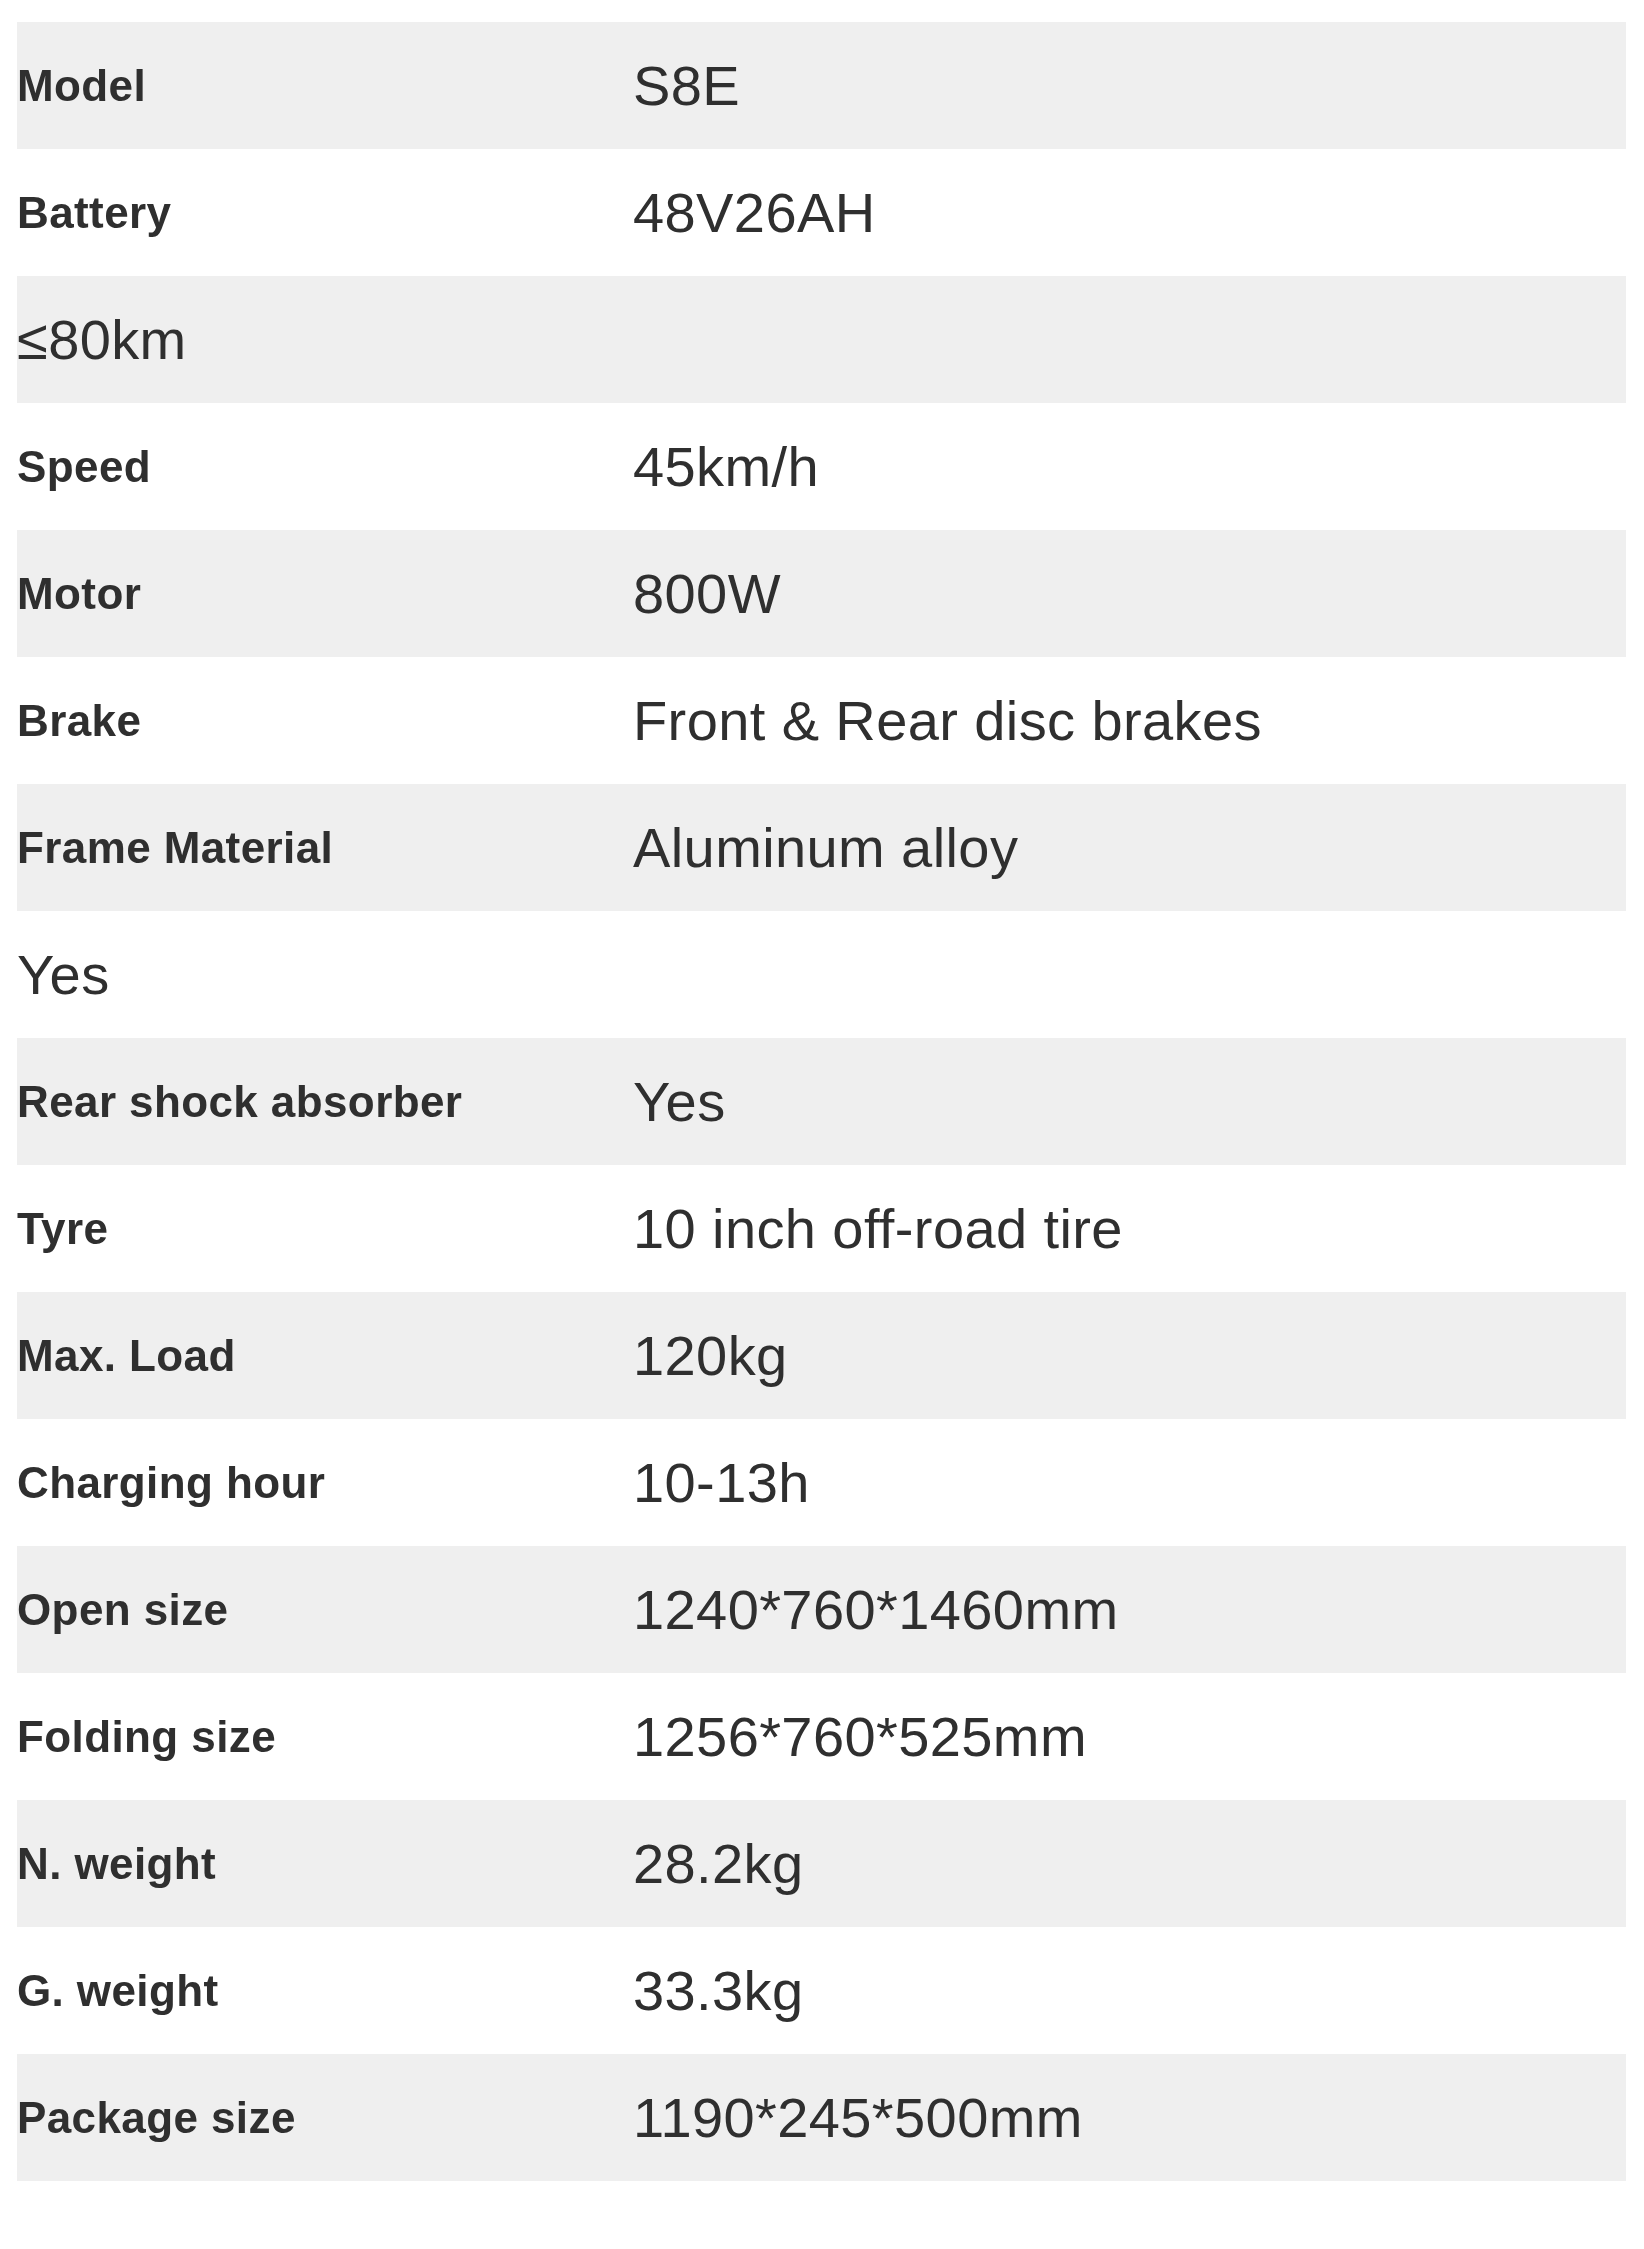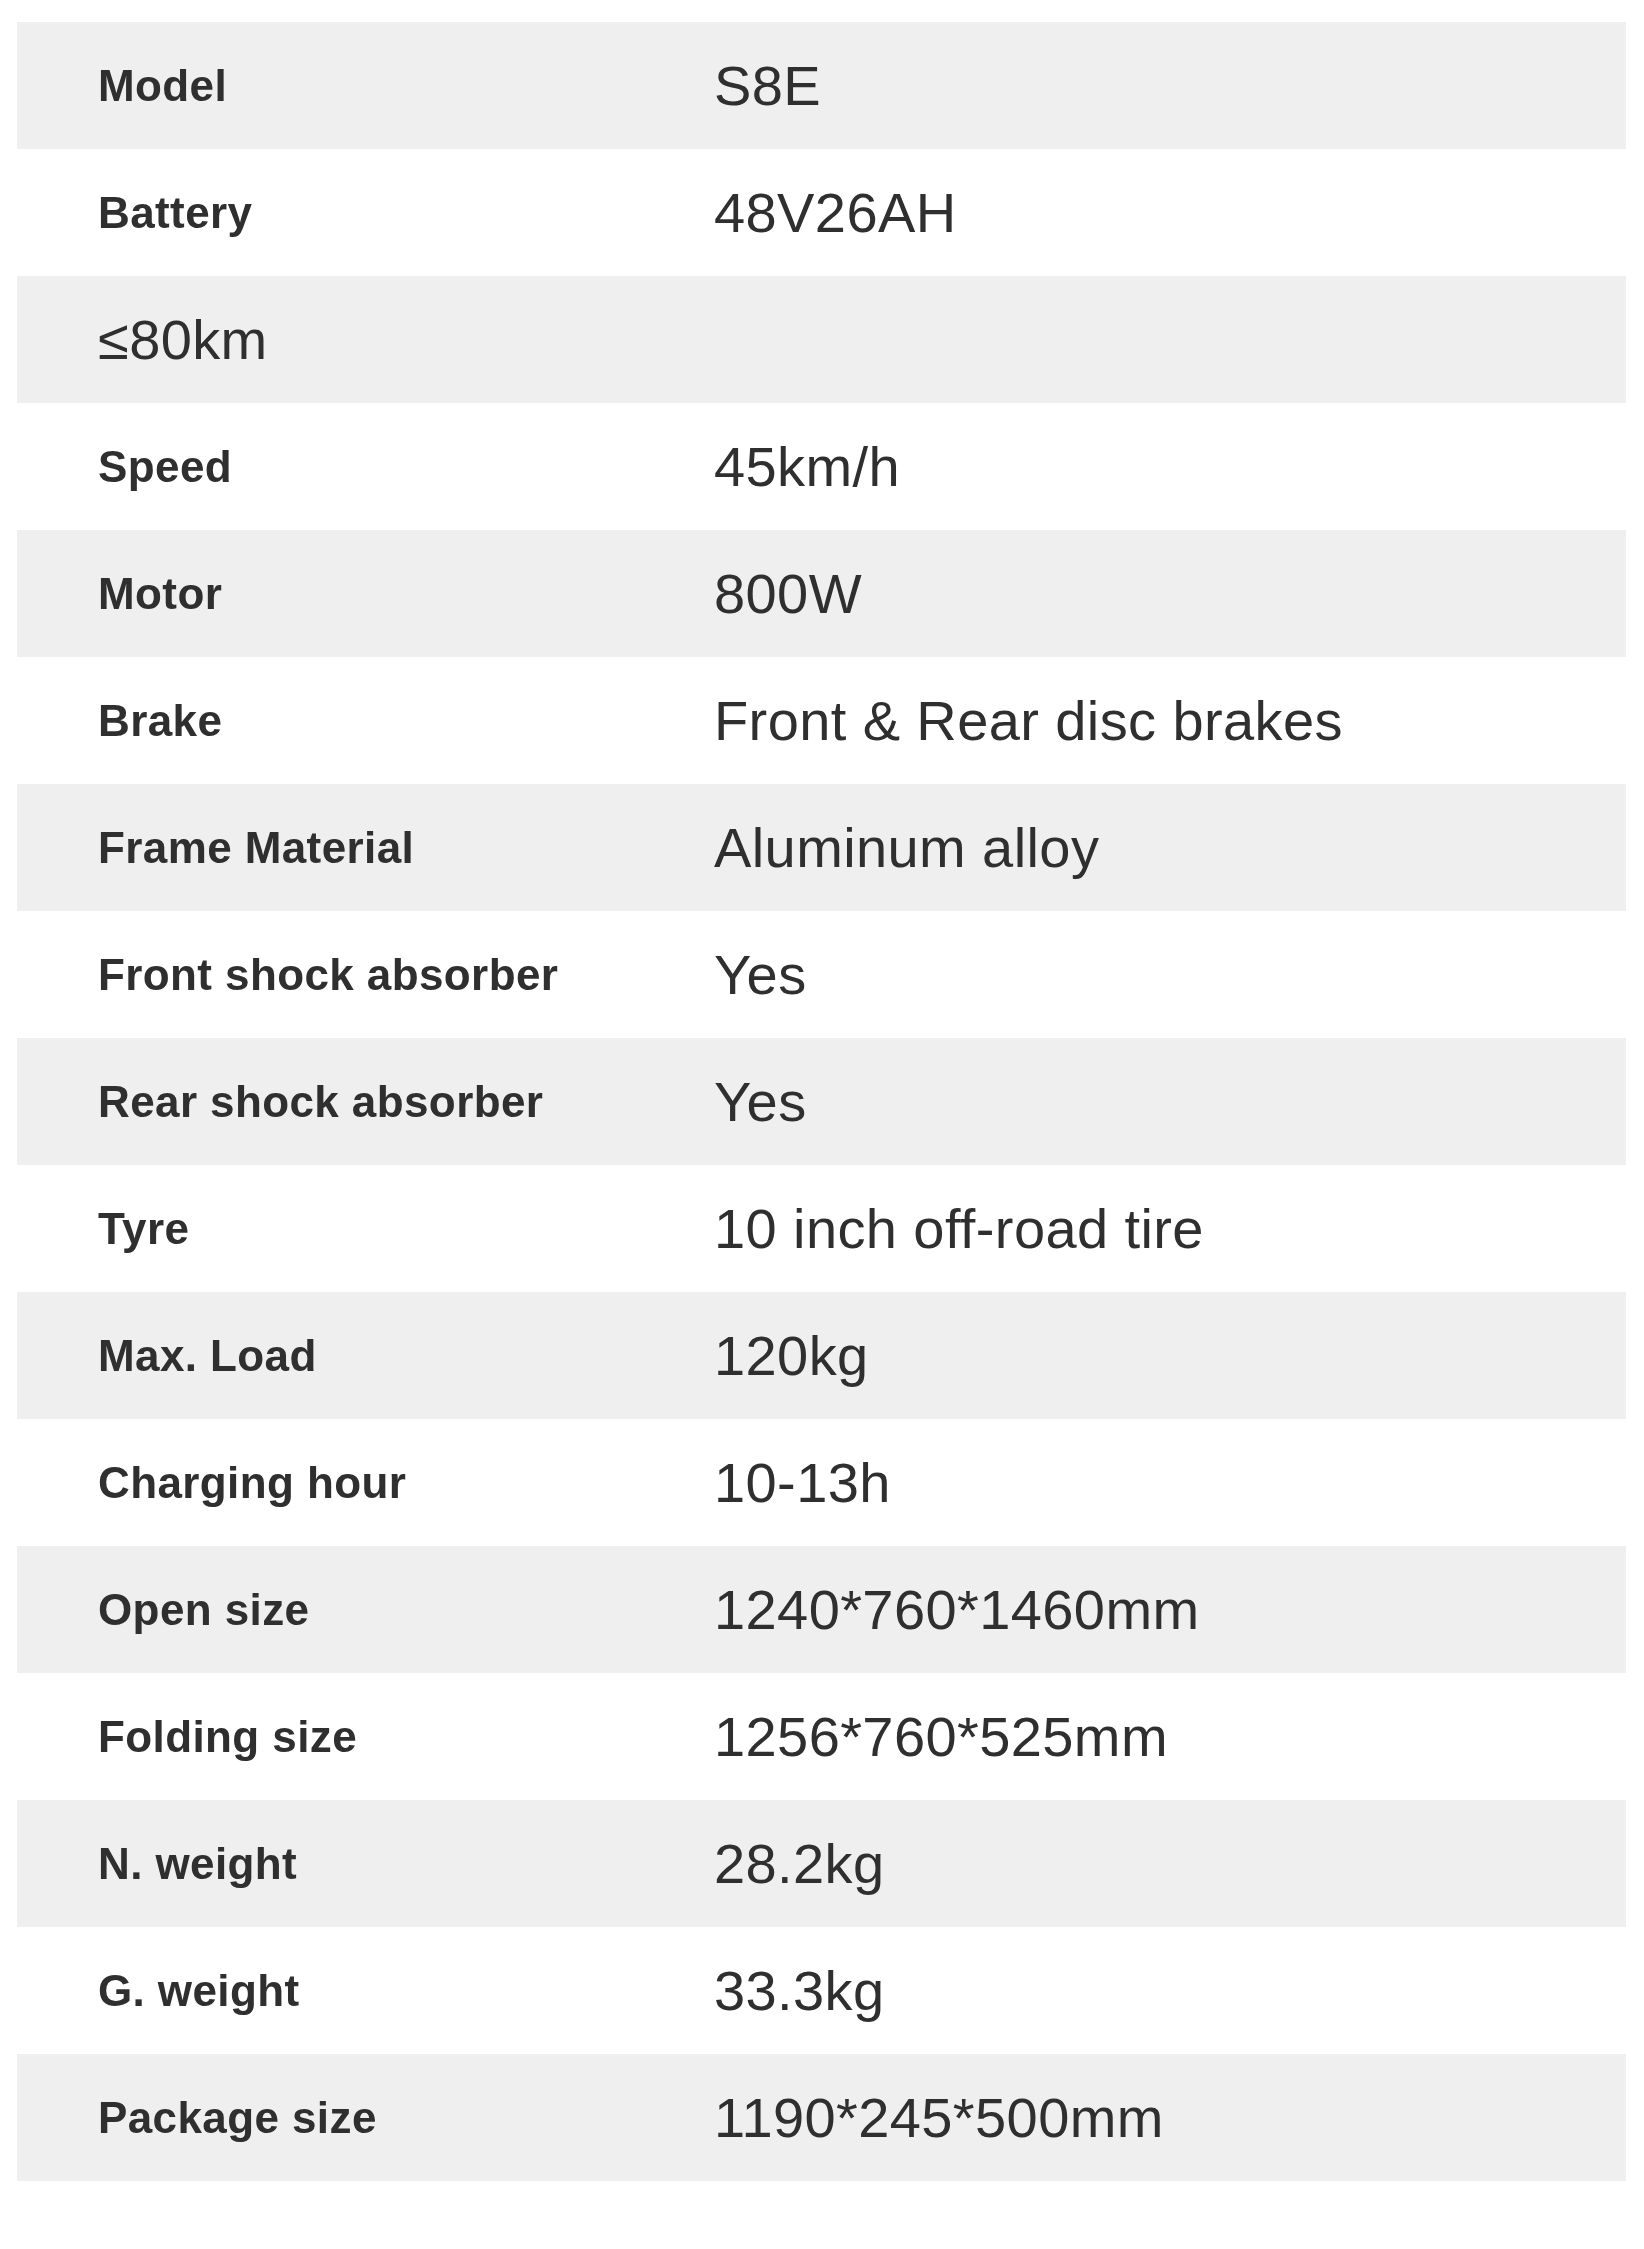--- a/index.html
+++ b/index.html
@@ -20,21 +20,20 @@
   .spec-table {
     position: absolute;
     top: 22px;
     left: 17px;
     width: 1609px;
   }
   .spec-row {
     height: 127px;
     display: flex;
     align-items: center;
-    padding-left: 81px;
     background: var(--page-bg);
   }
   .spec-row:nth-child(odd) {
     background: var(--row-alt-bg);
   }
   .spec-label {
     width: 616px;
     flex: 0 0 616px;
     font-size: 44px;
     font-weight: 700;
@@ -76,21 +75,20 @@
   </div>
   <div class="spec-row">
     <div class="spec-label">Brake</div>
     <div class="spec-value">Front &amp; Rear disc brakes</div>
   </div>
   <div class="spec-row">
     <div class="spec-label">Frame Material</div>
     <div class="spec-value">Aluminum alloy</div>
   </div>
   <div class="spec-row">
-    <div class="spec-label">Front shock absorber</div>
     <div class="spec-value">Yes</div>
   </div>
   <div class="spec-row">
     <div class="spec-label">Rear shock absorber</div>
     <div class="spec-value">Yes</div>
   </div>
   <div class="spec-row">
     <div class="spec-label">Tyre</div>
     <div class="spec-value">10 inch off-road tire</div>
   </div>

